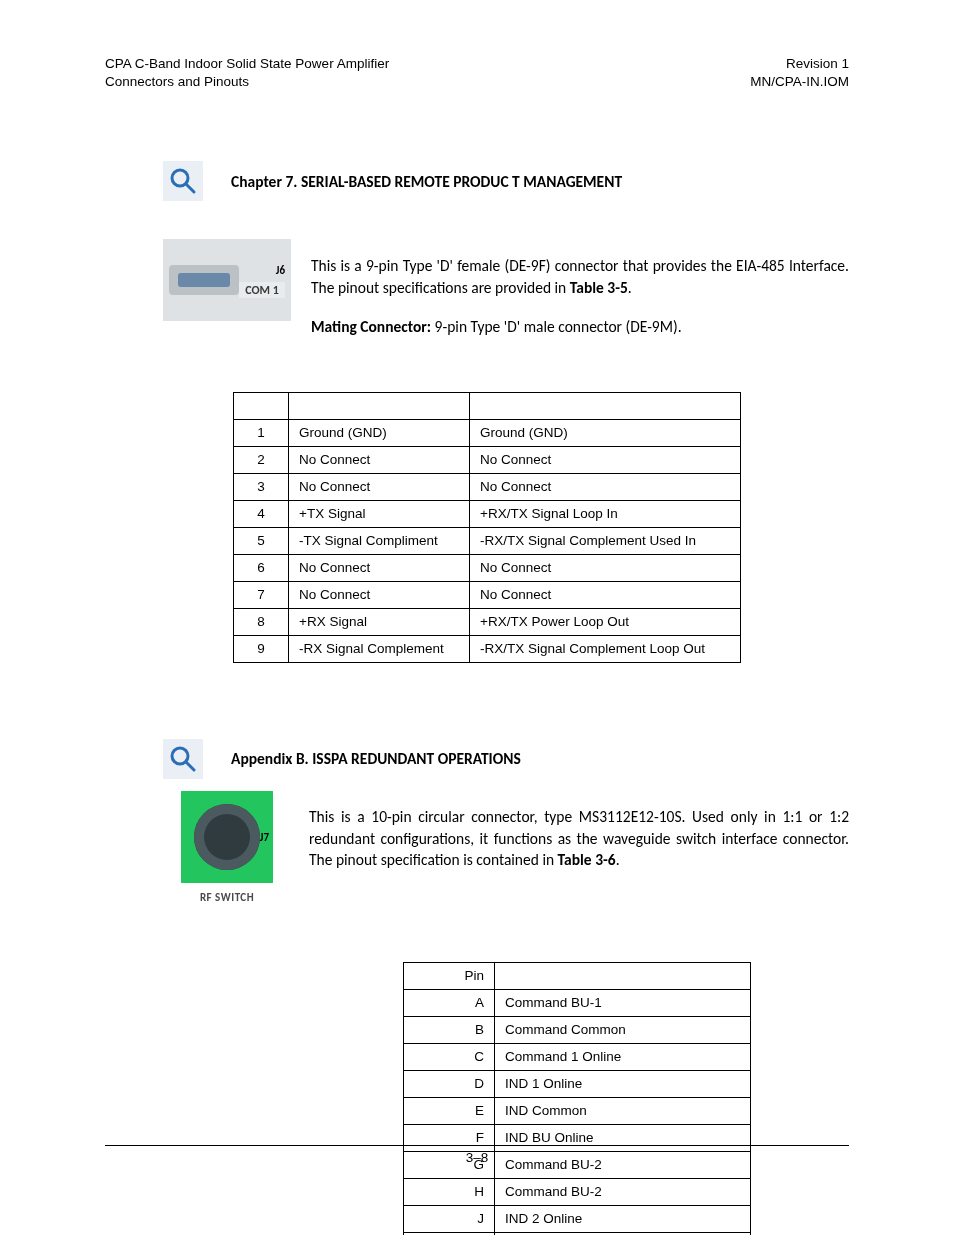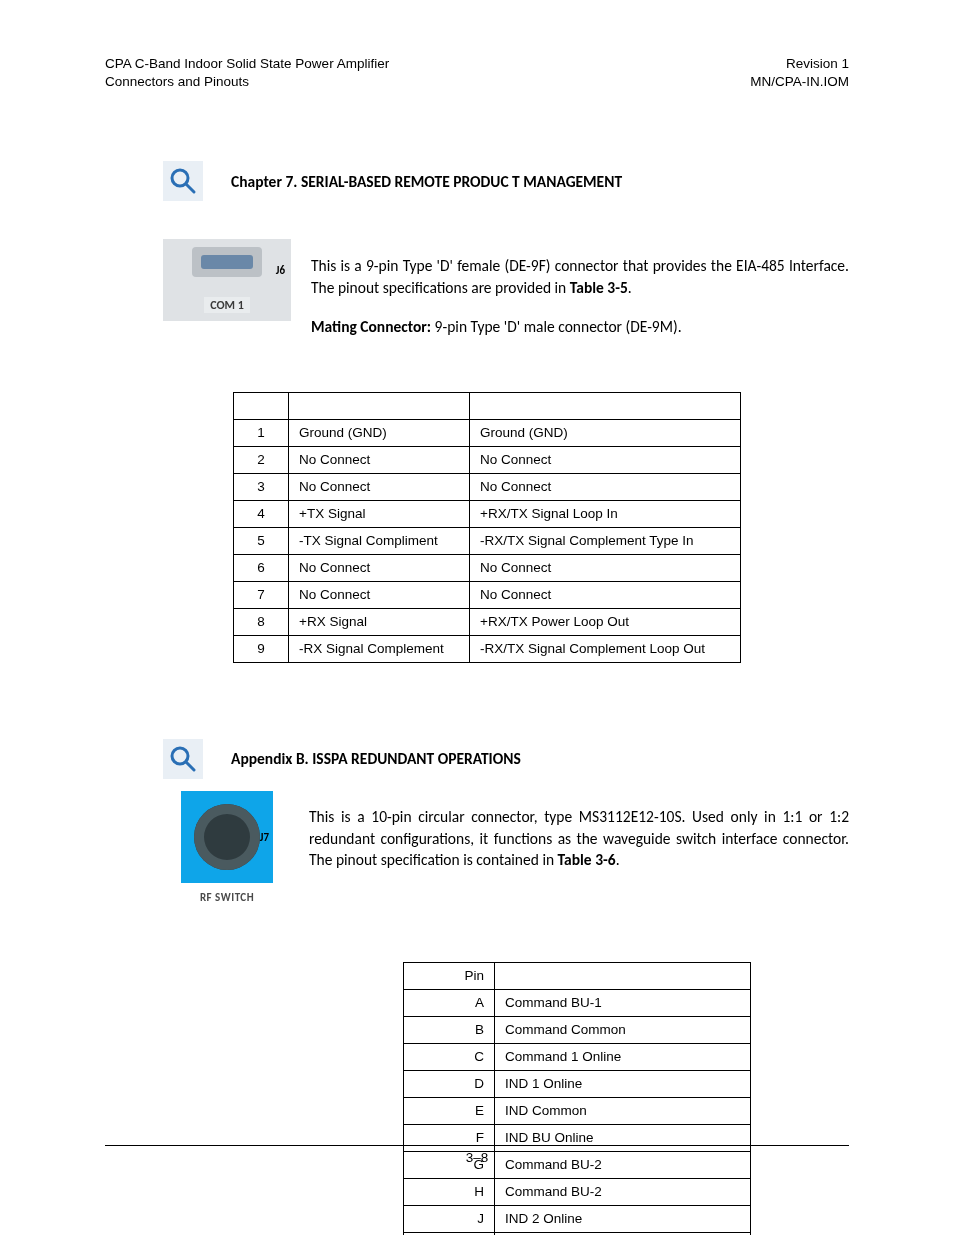--- a/index.html
+++ b/index.html
@@ -58,21 +58,21 @@
   }
   .connector-img {
     width: 128px;
     flex-shrink: 0;
   }
   .connector-j6 {
     height: 82px;
     background: #dfe2e5;
     position: relative;
     display:flex;
-    flex-direction:column;
+    flex-direction:row;
     align-items:center;
     justify-content:center;
   }
   .connector-j6 .port {
     width: 70px; height: 30px; background:#bcc1c6; border-radius:4px; position:relative;
     display:flex; align-items:center; justify-content:center;
   }
   .connector-j6 .port::before {
     content:""; position:absolute; width:52px; height:14px; background:#6a88a8; border-radius:3px;
   }
@@ -120,21 +120,21 @@
     margin-top: 12px;
     margin-left: 58px;
     gap: 18px;
   }
   .connector-j7 {
     width: 128px;
     flex-shrink:0;
     display:flex; flex-direction:column; align-items:center;
   }
   .connector-j7 .circ {
-    width:92px; height:92px; background:#0ea5e9; display:flex; align-items:center; justify-content:center; position:relative;
+    width:92px; height:92px; background:#22c55e; display:flex; align-items:center; justify-content:center; position:relative;
   }
   .connector-j7 .circ-inner {
     width:66px; height:66px; border-radius:50%; background:#2f3b3f; box-shadow: inset 0 0 0 10px #4a5a5f;
   }
   .connector-j7 .j7-tag { position:absolute; right:4px; top:44%; font-size:11px; font-weight:bold; }
   .connector-j7 .lbl {
     font-size:11px; font-weight:bold; color:#4a4a4a; margin-top:8px; letter-spacing:0.5px;
   }
 
   #table36 { margin-left: 298px; margin-top: 58px; }
@@ -223,21 +223,21 @@
             <td class="col3">No Connect</td>
           </tr>
           <tr>
             <td class="col1">4</td>
             <td class="col2">+TX Signal</td>
             <td class="col3">+RX/TX Signal Loop In</td>
           </tr>
           <tr>
             <td class="col1">5</td>
             <td class="col2">-TX Signal Compliment</td>
-            <td class="col3">-RX/TX Signal Complement Type In</td>
+            <td class="col3">-RX/TX Signal Complement Used In</td>
           </tr>
           <tr>
             <td class="col1">6</td>
             <td class="col2">No Connect</td>
             <td class="col3">No Connect</td>
           </tr>
           <tr>
             <td class="col1">7</td>
             <td class="col2">No Connect</td>
             <td class="col3">No Connect</td>

